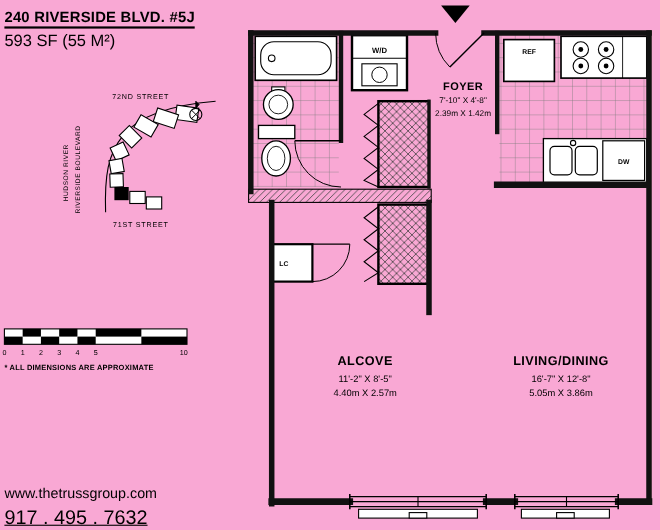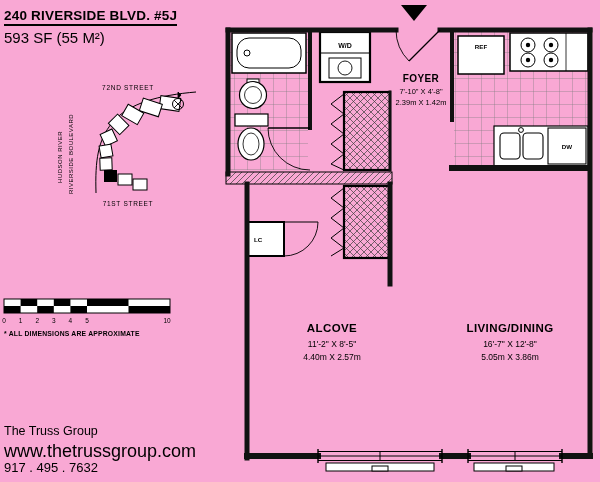--- a/index.html
+++ b/index.html
@@ -8,22 +8,22 @@
     position:relative; width:600px; height:482px; background:#f9a8d4;
     overflow:hidden; font-family:"Liberation Sans", sans-serif; color:#000;
   }
   .title {
     position:absolute; left:4px; top:8px; font-size:13.5px; font-weight:bold;
     letter-spacing:0.2px; border-bottom:2px solid #000; padding-bottom:1px;
     display:inline-block;
   }
   .subtitle { position:absolute; left:4px; top:29px; font-size:15px; }
   .footer-company { position:absolute; left:4px; top:424px; font-size:12.5px; }
-  .footer-site    { position:absolute; left:4px; top:441px; font-size:18px; }
-  .footer-phone   { position:absolute; left:4px; top:460px; font-size:13px; }
+  .footer-site    { position:absolute; left:4px; top:441px; font-size:13px; }
+  .footer-phone   { position:absolute; left:4px; top:460px; font-size:18px;text-decoration:underline; }
   svg.plan { position:absolute; left:0; top:0; }
   svg text { font-family:"Liberation Sans", sans-serif; fill:#000; }
   .room-name     { font-size:11.5px; font-weight:bold; letter-spacing:0.4px; }
   .room-dims     { font-size:8.5px; }
   .room-name-sm  { font-size:10px; font-weight:bold; letter-spacing:0.4px; }
   .room-dims-sm  { font-size:7.5px; }
   .fix-label     { font-size:7px; font-weight:bold; }
   .fix-label-sm  { font-size:6.2px; font-weight:bold; }
   .map-label     { font-size:6.5px; letter-spacing:0.7px; }
   .map-side      { font-size:6px; letter-spacing:0.5px; }
@@ -31,21 +31,20 @@
   .note          { font-size:6.8px; font-weight:bold; letter-spacing:0.2px; }
 </style>
 </head>
 <body>
 
 <div class="canvas">
 
   <div class="title">240 RIVERSIDE BLVD. #5J</div>
   <div class="subtitle">593 SF (55 M²)</div>
 
-  <div class="footer-company">The Truss Group</div>
   <div class="footer-site">www.thetrussgroup.com</div>
   <div class="footer-phone">917 . 495 . 7632</div>
 
   <svg class="plan" width="600" height="482" viewBox="0 0 600 482">
     <defs>
       <pattern id="tile" width="13" height="13" patternUnits="userSpaceOnUse">
         <path d="M 13 0 H 0 V 13" fill="none" stroke="#7a7a7a" stroke-width="0.7"></path>
       </pattern>
       <pattern id="xhatch" width="7" height="7" patternUnits="userSpaceOnUse">
         <path d="M0 0 L7 7 M7 0 L0 7" stroke="#3c3c3c" stroke-width="0.7"></path>

